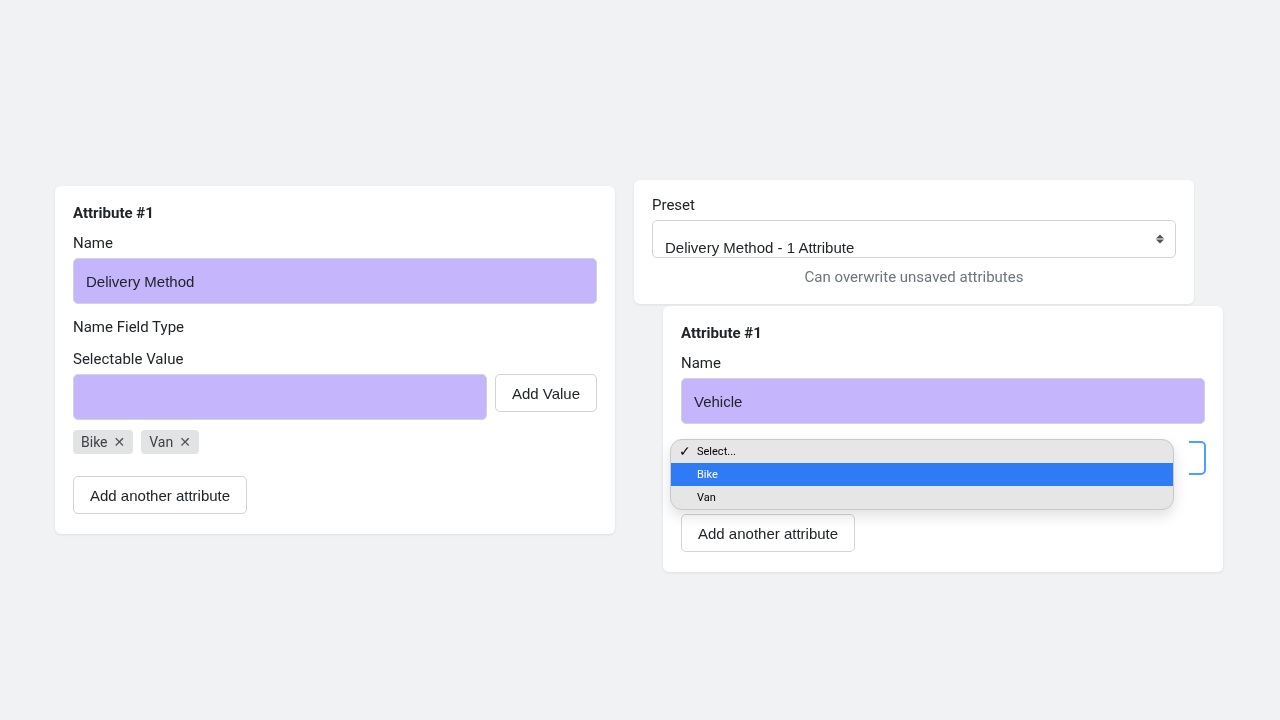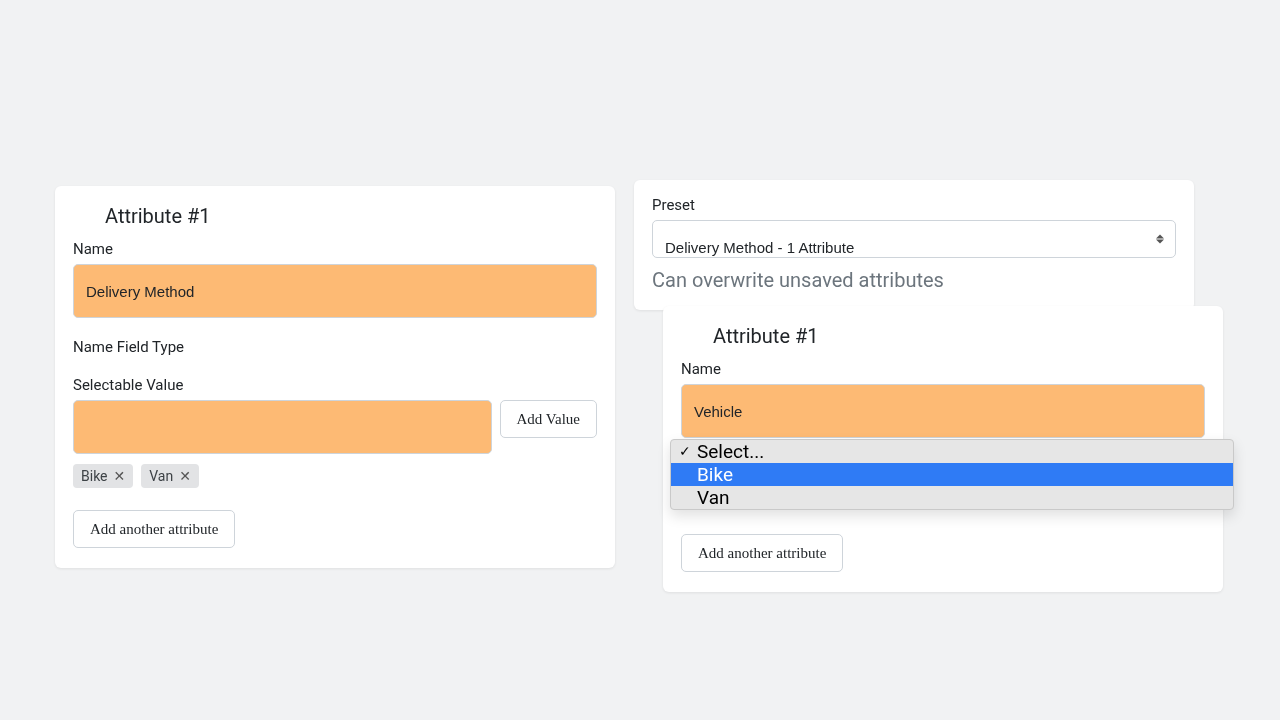--- a/index.html
+++ b/index.html
@@ -29,40 +29,39 @@
     top: 180px;
     width: 560px;
     padding: 16px 18px 18px 18px;
   }
   .card-right-attr {
     left: 663px;
     top: 306px;
     width: 560px;
   }
   .card-title {
-    font-weight: 400;
-    font-size: 20px;
+    font-weight: 700;
+    font-size: 15px;
     margin-bottom: 12px;
-    margin-left: 32px;
   }
   .label {
     font-size: 15px;
     margin-bottom: 6px;
     display: block;
     color: #212529;
   }
   .text-input {
     width: 100%;
-    height: 54px;
+    height: 46px;
     border: 1px solid #ced4da;
     border-radius: 5px;
     padding: 0 12px;
     font-size: 15px;
     color: #212529;
-    background: #fdba74;
+    background: #c4b5fd;
     outline: none;
   }
   .select-wrap {
     position: relative;
     width: 100%;
   }
   .select {
     width: 100%;
     height: 38px;
     border: 1px solid #ced4da;
@@ -87,36 +86,35 @@
     flex-direction: column;
     gap: 1px;
   }
   .caret-up, .caret-down {
     width: 0; height: 0;
     border-left: 4px solid transparent;
     border-right: 4px solid transparent;
   }
   .caret-up { border-bottom: 4px solid #555; }
   .caret-down { border-top: 4px solid #555; }
-  .group { margin-bottom: 20px; }
+  .group { margin-bottom: 14px; }
   .row-add {
     display: flex;
     gap: 8px;
   }
   .row-add .text-input { flex: 1; }
   .btn {
     height: 38px;
     border: 1px solid #ced4da;
     background: #fff;
     border-radius: 5px;
     padding: 0 16px;
     font-size: 15px;
     color: #212529;
     cursor: pointer;
-    font-family: Liberation Serif, serif;
   }
   .chips {
     margin-top: 10px;
     display: flex;
     gap: 8px;
     flex-wrap: wrap;
   }
   .chip {
     background: #e2e3e5;
     border-radius: 4px;
@@ -132,36 +130,37 @@
     color: #555;
     font-size: 14px;
     line-height: 1;
   }
   .footer-row {
     display: flex;
     margin-top: 22px;
   }
   .helper {
     color: #6c757d;
-    font-size: 20px;
+    font-size: 15px;
     margin-top: 10px;
+    text-align: center;
   }
   
   .dropdown-open {
     position: absolute;
     left: 670px;
     top: 439px;
-    width: 564px;
+    width: 504px;
     background: #e6e6e6;
     border: 1px solid #c9c9c9;
-    border-radius: 4px;
+    border-radius: 12px;
     box-shadow: 0 6px 14px rgba(0,0,0,0.12);
     z-index: 50;
     overflow: hidden;
-    font-size: 19px;
+    font-size: 11px;
   }
   .dd-item {
     padding: 2px 10px 2px 26px;
     position: relative;
     line-height: 19px;
     cursor: pointer;
     color: #000;
   }
   .dd-item.checked::before {
     content: "✓";

